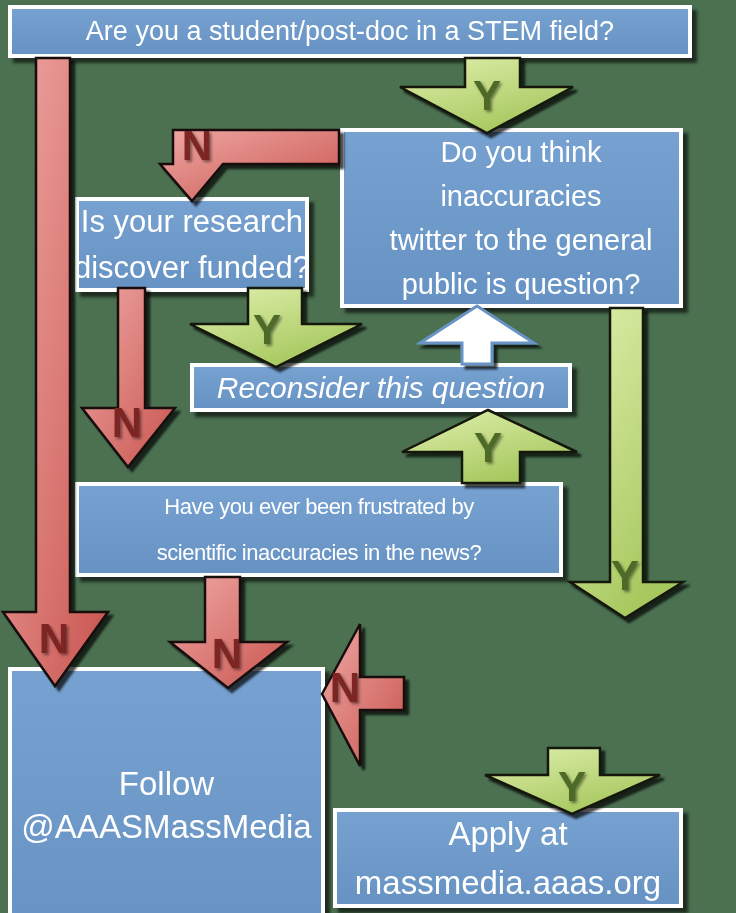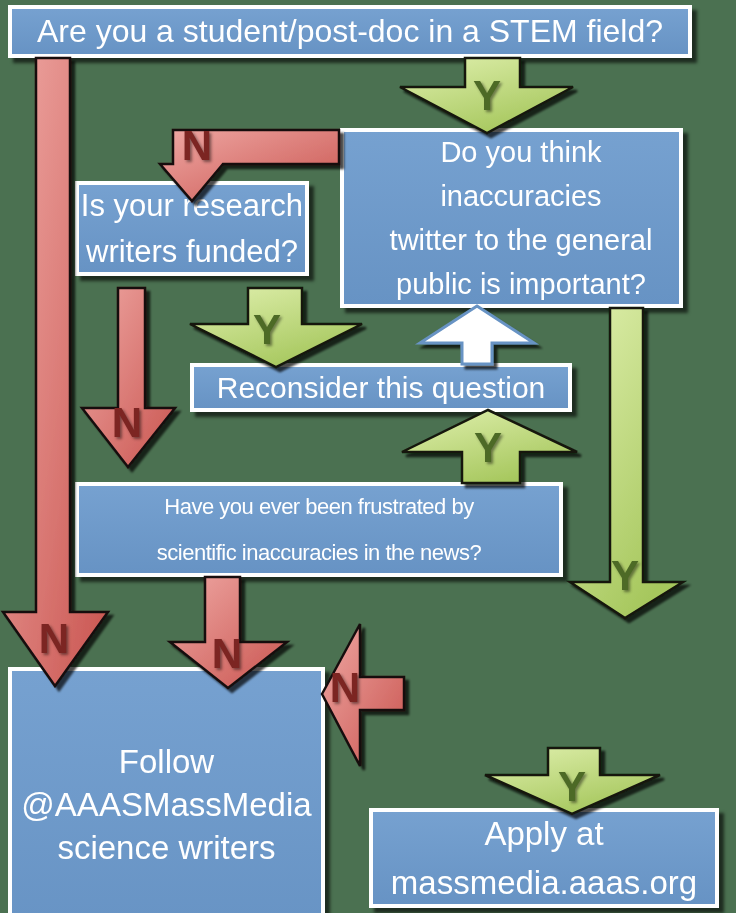--- a/index.html
+++ b/index.html
@@ -12,28 +12,28 @@
   .box {
     position:absolute; box-sizing:border-box;
     background: linear-gradient(180deg, var(--box-fill-light,#76a1d0), var(--box-fill,#6793c4));
     border:4px solid var(--box-border,#ffffff);
     box-shadow: 5px 5px 3px rgba(0,0,0,0.6);
     color: var(--text,#ffffff);
     display:flex; flex-direction:column; justify-content:center; align-items:center;
     text-align:center;
   }
   .box .line { white-space:nowrap; }
-  .b-stem        { font-size:32px; line-height:45px; }
+  .b-stem        { font-size:27px; line-height:45px; }
   .b-comm        { font-size:29px; line-height:44px;padding-left:19px; }
   .b-funded      { font-size:31px; line-height:46px; }
-  .b-reconsider  { font-size:30px; line-height:42px; }
+  .b-reconsider  { font-size:30px; line-height:42px;font-style:italic; }
   .b-frustrated  { font-size:22px; line-height:46px; letter-spacing:-0.5px; }
   .b-writing     { font-size:31px; line-height:44px; }
   .b-follow      { font-size:33px; line-height:43px; }
-  .b-apply       { font-size:33px; line-height:49px;margin-left:36px; }
+  .b-apply       { font-size:33px; line-height:49px; }
   .arrows { position:absolute; left:0; top:0; width:736px; height:913px; }
   .arrow-red   { fill:url(#gradRed);   stroke:#181010; stroke-width:2.5; }
   .arrow-green { fill:url(#gradGreen); stroke:#14180c; stroke-width:2.5; }
   .arrow-white { fill:#ffffff; stroke:var(--box-fill,#6793c4); stroke-width:3; }
   .letter {
     position:absolute; width:48px; height:46px; line-height:46px;
     text-align:center; font-size:42px; font-weight:bold;
     transform:translate(-50%,-50%);
     text-shadow: 2px 2px 3px rgba(0,0,0,0.45);
   }
@@ -46,42 +46,41 @@
 <div class="stage">
 
   <div class="box b-stem" style="left:8px;top:5px;width:684px;height:53px">
     <div class="line">Are you a student/post-doc in a STEM field?</div>
   </div>
 
   <div class="box b-comm" style="left:340px;top:128px;width:343px;height:180px">
     <div class="line">Do you think</div>
     <div class="line">inaccuracies</div>
     <div class="line">twitter to the general</div>
-    <div class="line">public is important?</div>
+    <div class="line">public is question?</div>
   </div>
 
-  <div class="box b-funded" style="left:75px;top:181px;width:234px;height:95px">
+  <div class="box b-funded" style="left:75px;top:197px;width:234px;height:95px">
     <div class="line">Is your research</div>
-    <div class="line">writers funded?</div>
+    <div class="line">discover funded?</div>
   </div>
 
   <div class="box b-reconsider" style="left:190px;top:363px;width:382px;height:49px">
     <div class="line">Reconsider this question</div>
   </div>
 
   <div class="box b-frustrated" style="left:75px;top:482px;width:488px;height:95px">
     <div class="line">Have you ever been frustrated by</div>
     <div class="line">scientific inaccuracies in the news?</div>
   </div>
 
 
   <div class="box b-follow" style="left:8px;top:667px;width:317px;height:275px">
     <div class="line">Follow</div>
     <div class="line">@AAASMassMedia</div>
-    <div class="line">science writers</div>
   </div>
 
   <div class="box b-apply" style="left:333px;top:808px;width:350px;height:100px">
     <div class="line">Apply at</div>
     <div class="line">massmedia.aaas.org</div>
   </div>
 
   <svg class="arrows" viewBox="0 0 736 913">
     <defs>
       <linearGradient id="gradRed" x1="0" y1="0" x2="1" y2="1">

